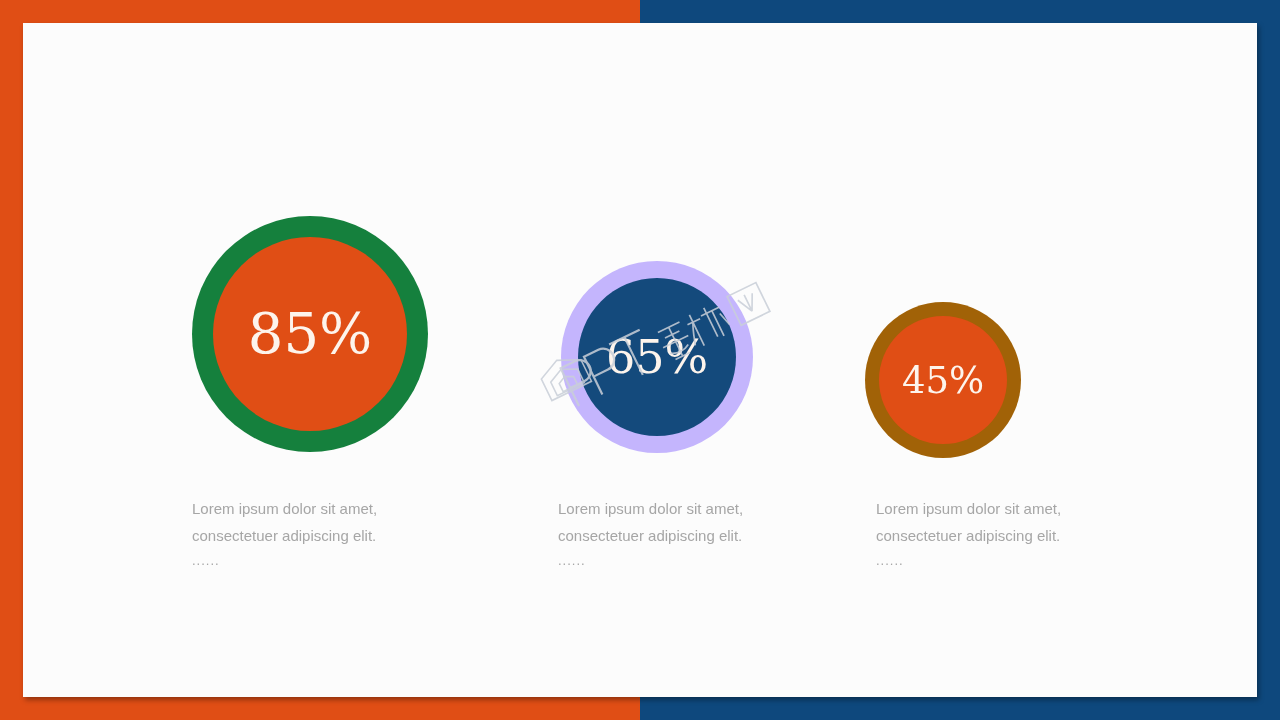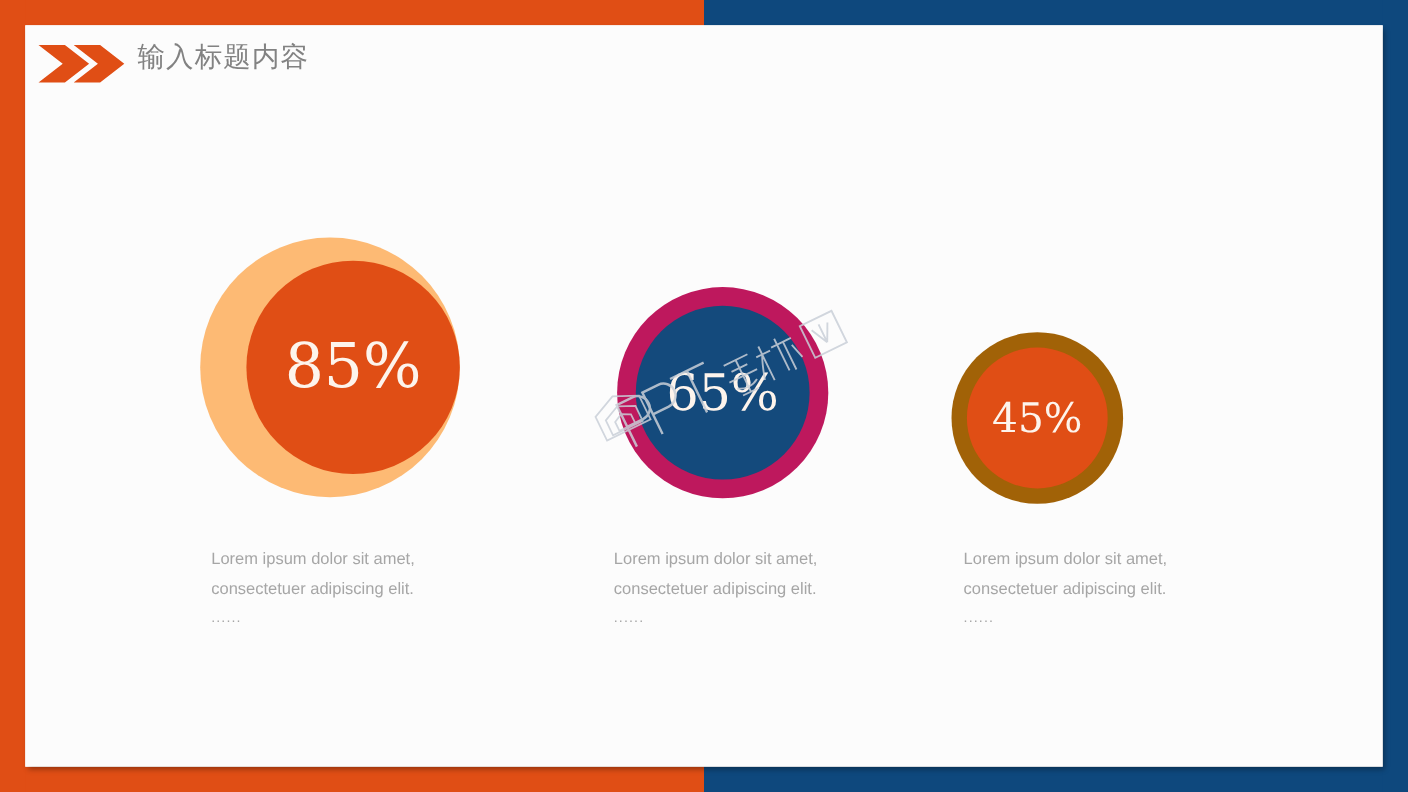--- a/index.html
+++ b/index.html
@@ -130,47 +130,38 @@
 
   <div class="band band-top-orange" style="background: rgb(224, 78, 21);"></div>
   <div class="band band-top-blue" style="background: rgb(14, 72, 125);"></div>
   <div class="band band-bottom-orange" style="background: rgb(224, 78, 21);"></div>
   <div class="band band-bottom-blue" style="background: rgb(14, 72, 125);"></div>
   <div class="band band-left" style="background: rgb(224, 78, 21);"></div>
   <div class="band band-right" style="background: rgb(14, 72, 125);"></div>
 
   <div id="card" style="background: rgb(252, 252, 252);">
 
-    <div id="header">
-      <div id="chevrons">
-        <svg width="82" height="40" viewBox="0 0 82 40" xmlns="http://www.w3.org/2000/svg">
-          <polygon points="2,3 26,3 48,20 26,37 2,37 24,20" fill="#e04e15"></polygon>
-          <polygon points="34,3 58,3 80,20 58,37 34,37 56,20" fill="#e04e15"></polygon>
-        </svg>
-      </div>
-      <div id="title-text">输入标题内容</div>
-    </div>
 
     <div id="items">
 
       <div class="item">
-        <div class="ring" id="ring-1" style="width: 236px; height: 236px; left: 159px; top: 193px; background: #fdba74; justify-content: flex-end;">
+        <div class="ring" id="ring-1" style="width: 236px; height: 236px; left: 169px; top: 193px; background: #15803d;">
           <div class="core" id="core-1" style="width: 194px; height: 194px; background: rgb(224, 78, 21); font-size: 56px;">
             <span>85%</span>
           </div>
         </div>
         <div class="desc" id="desc-1" style="left: 169px; top: 473px;">
           <span>Lorem ipsum dolor sit amet,</span><br>
           <span>consectetuer adipiscing elit.</span>
           <span class="dots">......</span>
         </div>
       </div>
 
       <div class="item">
-        <div class="ring" id="ring-2" style="width: 192px; height: 192px; left: 538px; top: 238px; background: #be185d;">
+        <div class="ring" id="ring-2" style="width: 192px; height: 192px; left: 538px; top: 238px; background: #c4b5fd;">
           <div class="core" id="core-2" style="width: 158px; height: 158px; background: rgb(20, 74, 124); font-size: 46px;">
             <span>65%</span>
           </div>
         </div>
         <div class="desc" id="desc-2" style="left: 535px; top: 473px;">
           <span>Lorem ipsum dolor sit amet,</span><br>
           <span>consectetuer adipiscing elit.</span>
           <span class="dots">......</span>
         </div>
       </div>

